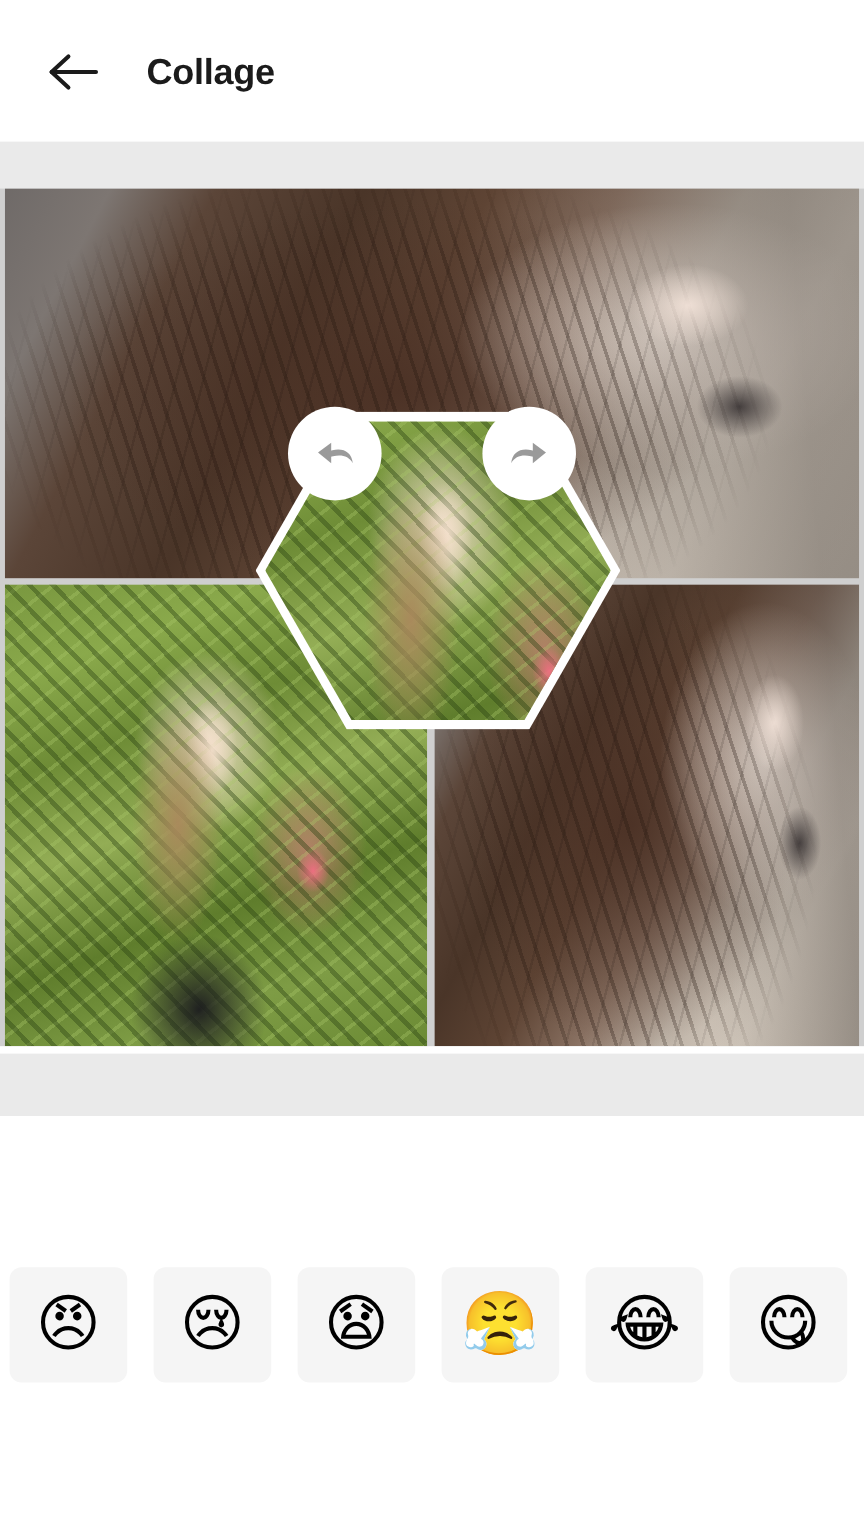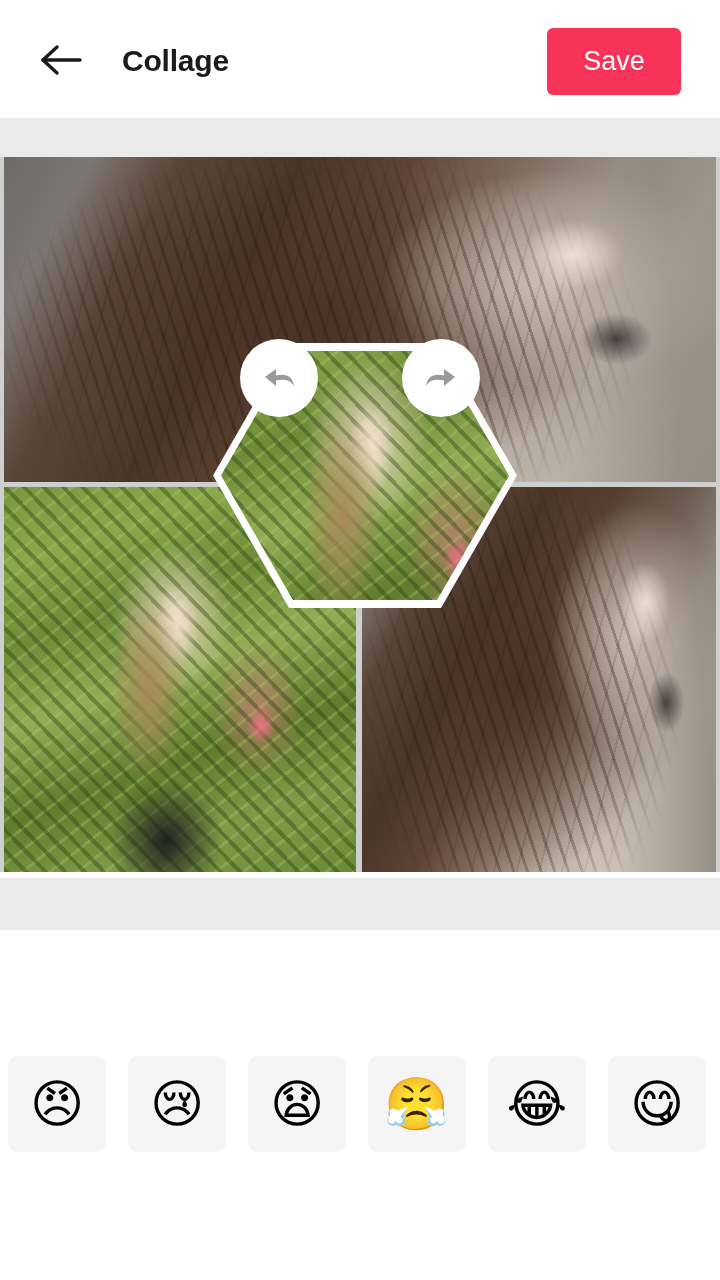--- a/index.html
+++ b/index.html
@@ -184,21 +184,20 @@
 <div class="header">
   <button class="back-btn">
     <span>
       <svg viewBox="0 0 42 34" fill="none" xmlns="http://www.w3.org/2000/svg">
         <path d="M3 17H40" stroke="#1b1b1b" stroke-width="3.4" stroke-linecap="round"></path>
         <path d="M17 4 L3 17 L17 30" stroke="#1b1b1b" stroke-width="3.4" stroke-linecap="round" stroke-linejoin="round"></path>
       </svg>
     </span>
   </button>
   <div class="page-title">Collage</div>
-  <button class="save-btn">Save</button>
 </div>
 
 <div class="band-top"></div>
 
 <div class="collage">
 
   <div class="cell cell-top">
     <div class="img photoA"></div>
   </div>
 

